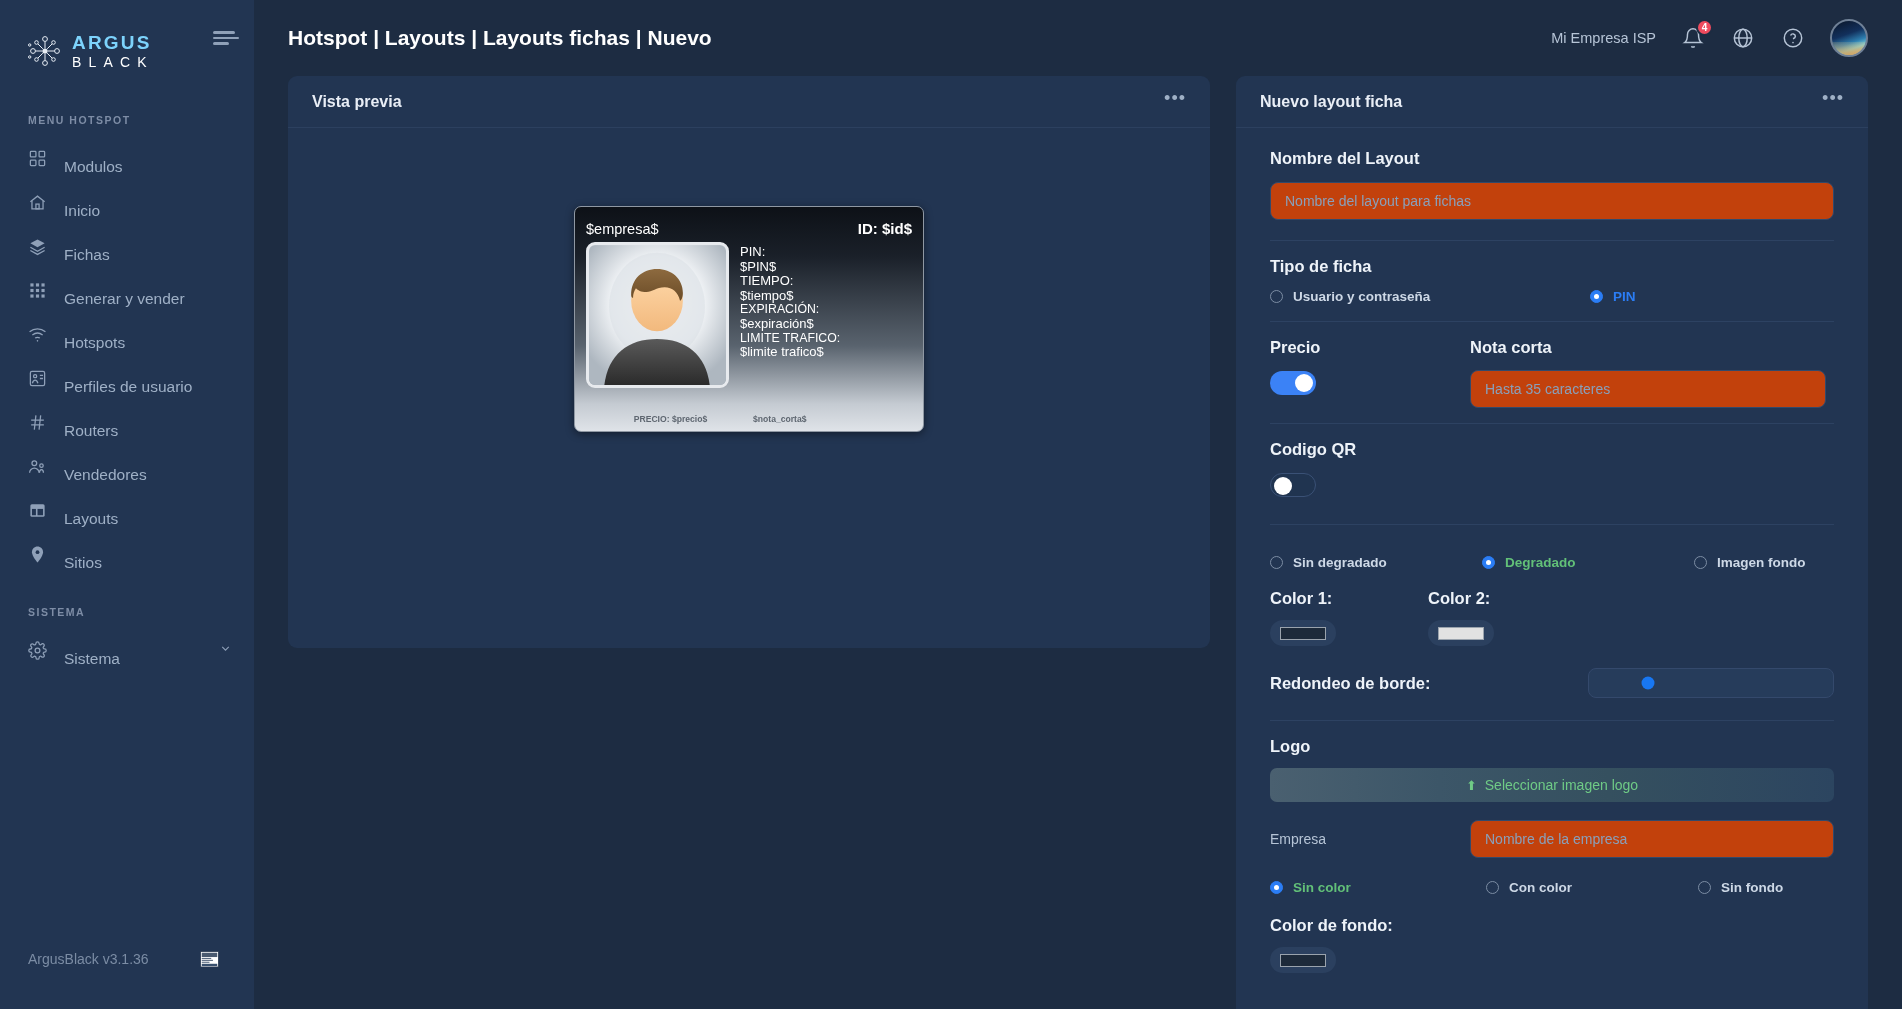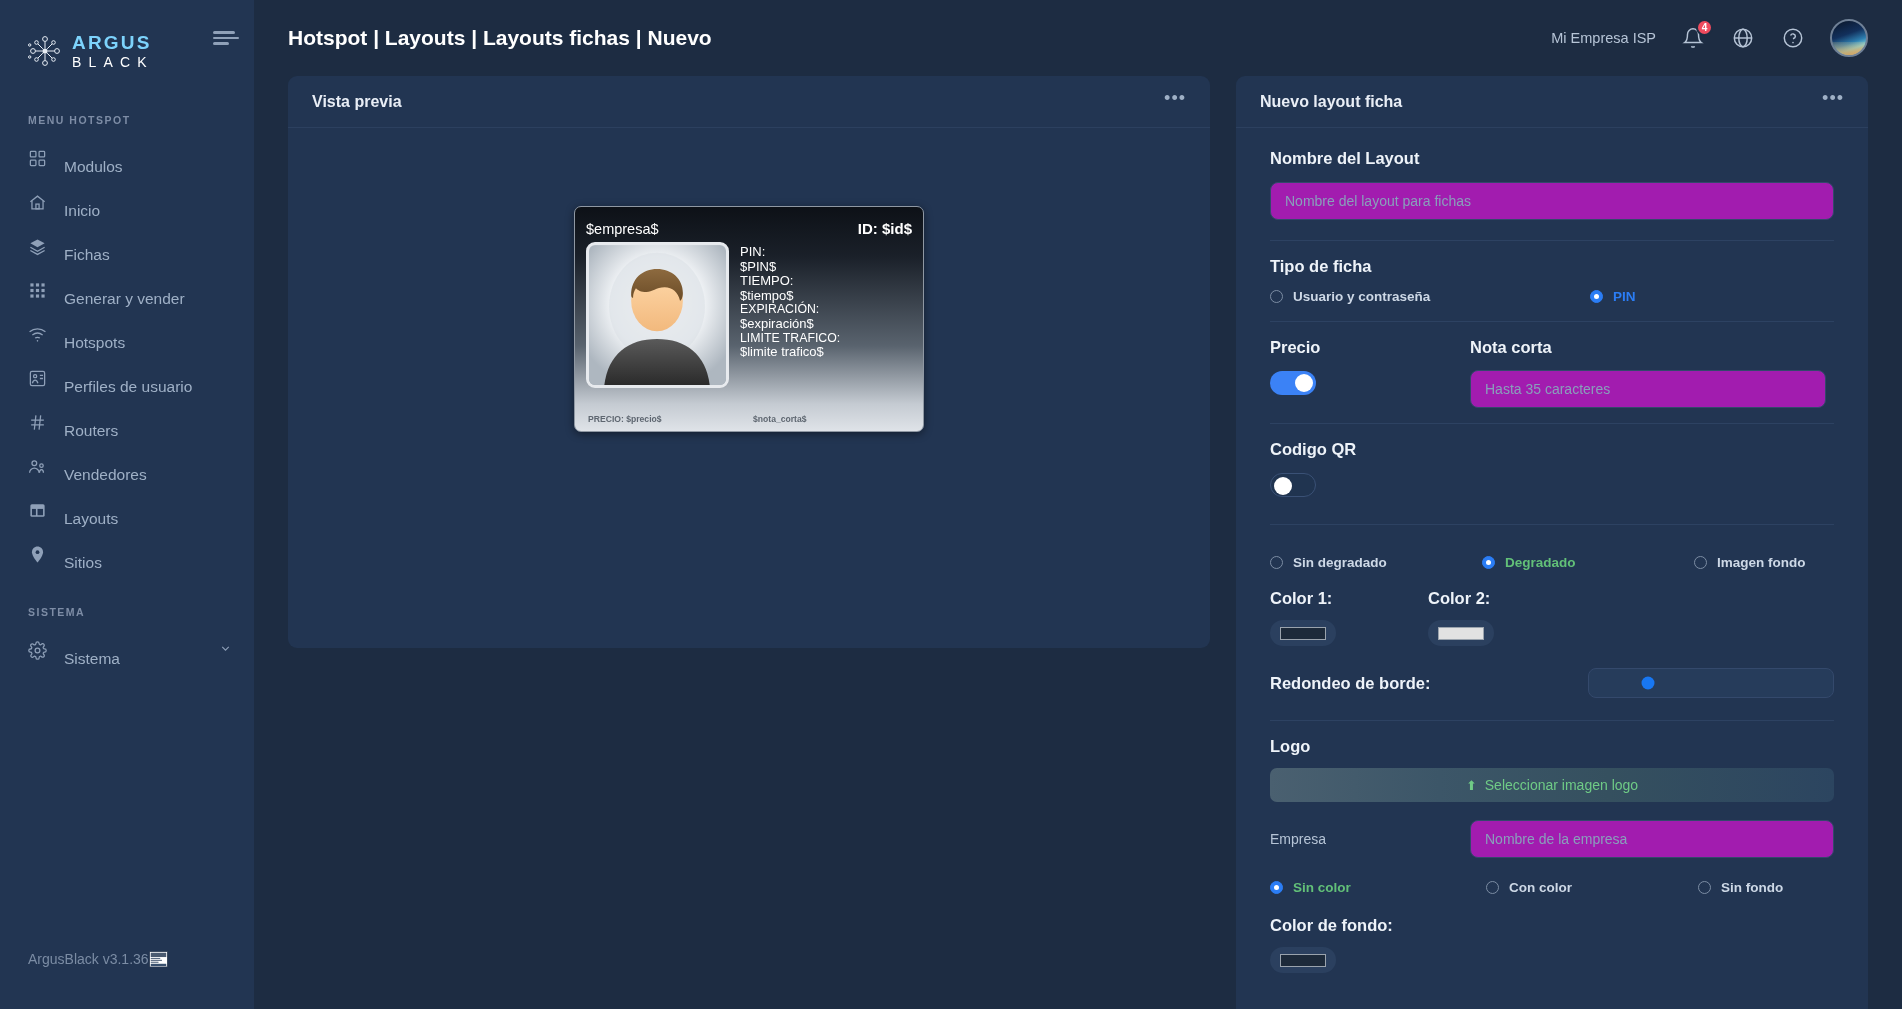--- a/index.html
+++ b/index.html
@@ -42,21 +42,21 @@
     position: relative;
   }
   .nav-item .ico { width: 19px; height: 19px; flex: none; display: flex; align-items: center; justify-content: center; }
   .nav-item .ico svg { width: 19px; height: 19px; stroke: #8fa0b8; fill: none; stroke-width: 1.6; }
   .nav-item .lbl { flex: 1; margin-top: 17px; }
   .chev { margin-left: auto; }
   .chev svg { width: 13px; height: 13px; stroke: #8fa0b8; fill: none; stroke-width: 2; }
   .sidebar-foot {
     position: absolute; bottom: 0; left: 0; right: 9px;
     height: 90px; display: flex; align-items: center;
-    padding: 0 26px 10px 28px; 
+    padding: 0 26px 10px 28px; justify-content: space-between;
   }
   .version { color: #7b8ca4; font-size: 14px; }
   .foot-badge { width: 19px; height: 17px; }
 
   
   .main { flex: 1; height: 1009px; background: #1d2c42; display: flex; flex-direction: column; position: relative; }
 
   .topbar {
     height: 76px; min-height: 76px; display: flex; align-items: center;
     padding: 0 34px 0 0; background: #1d2c42;
@@ -131,33 +131,33 @@
     background: linear-gradient(180deg,#f3f5f7 0%,#dfe3e7 45%,#9ea7b0 100%);
     overflow: hidden; position: relative; flex: none;
   }
   .t-fields { display: flex; flex-direction: column; gap: 0px; padding-top: 3px; }
   .t-field { line-height: 1.12; }
   .t-k { color: #fff; font-size: 13px; font-family: "Liberation Sans", sans-serif; }
   .t-v { color: #fff; font-size: 13px; font-family: "Liberation Sans", sans-serif; }
   .t-k.small { font-size: 12.3px; }
   .t-foot {
     position: absolute; left: 0; right: 11px; bottom: 7px;
-    display: flex; padding: 0 13px;
+    display: flex; padding: 0 13px; text-align: center;
   }
   .t-precio { color: #5e6670; font-size: 8.6px; font-weight: 600; width: 165px; }
   .t-nota { color: #5e6670; font-size: 8.6px; font-weight: 600; }
 
   .right-card { flex: 1; min-width: 0; height: 1009px; }
   .form-body { padding: 0 34px 20px 34px; overflow: hidden; }
 
   .sec-title { color: #eef3f9; font-size: 16.5px; font-weight: 700; }
   .field-label-sm { color: #b6c4d6; font-size: 14px; }
   .input {
     width: 100%; height: 38px; border-radius: 8px;
-    background: #a21caf; border: 1px solid #32496b;
+    background: #c2410c; border: 1px solid #32496b;
     color: #c4d0e0; font-size: 14px; padding: 0 14px;
     font-family: "Liberation Sans", sans-serif; outline: none;
   }
   .input::placeholder { color: #89a0bb; }
   .divider { height: 1px; background: #2d4262; width: 100%; }
 
   .radio-row { display: flex; align-items: center; }
   .radio { display: flex; align-items: center; gap: 10px; cursor: pointer; }
   .radio .dot {
     width: 13px; height: 13px; border-radius: 50%;

